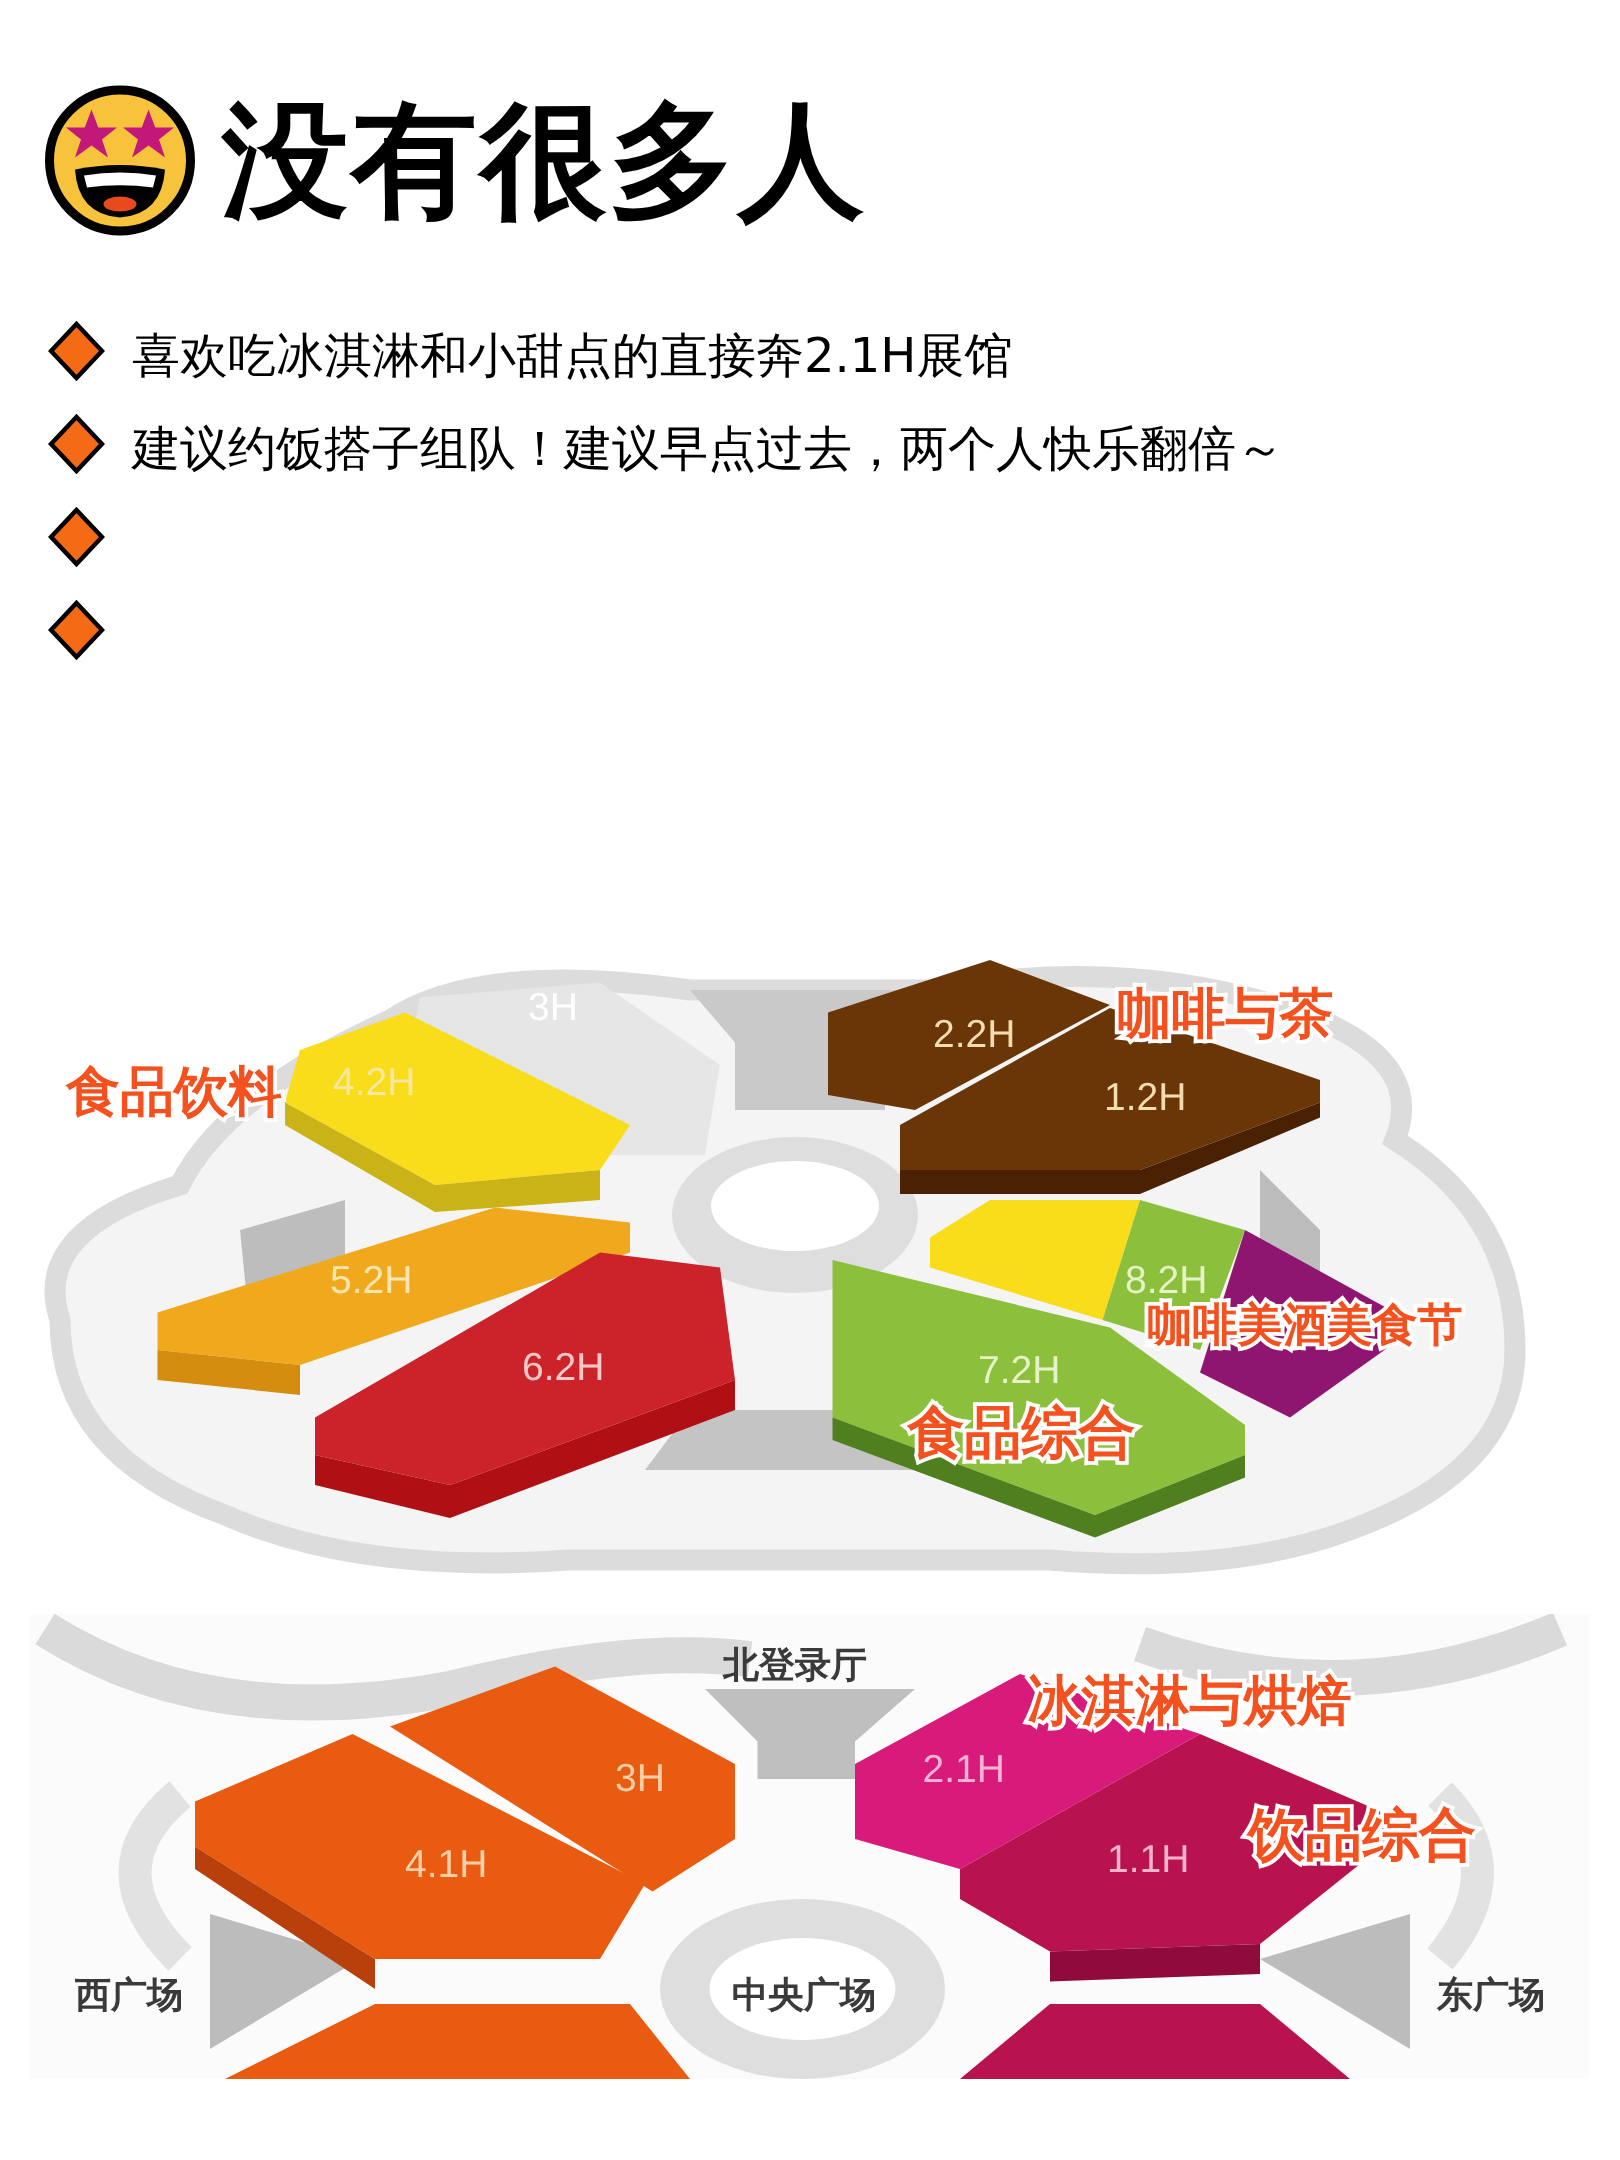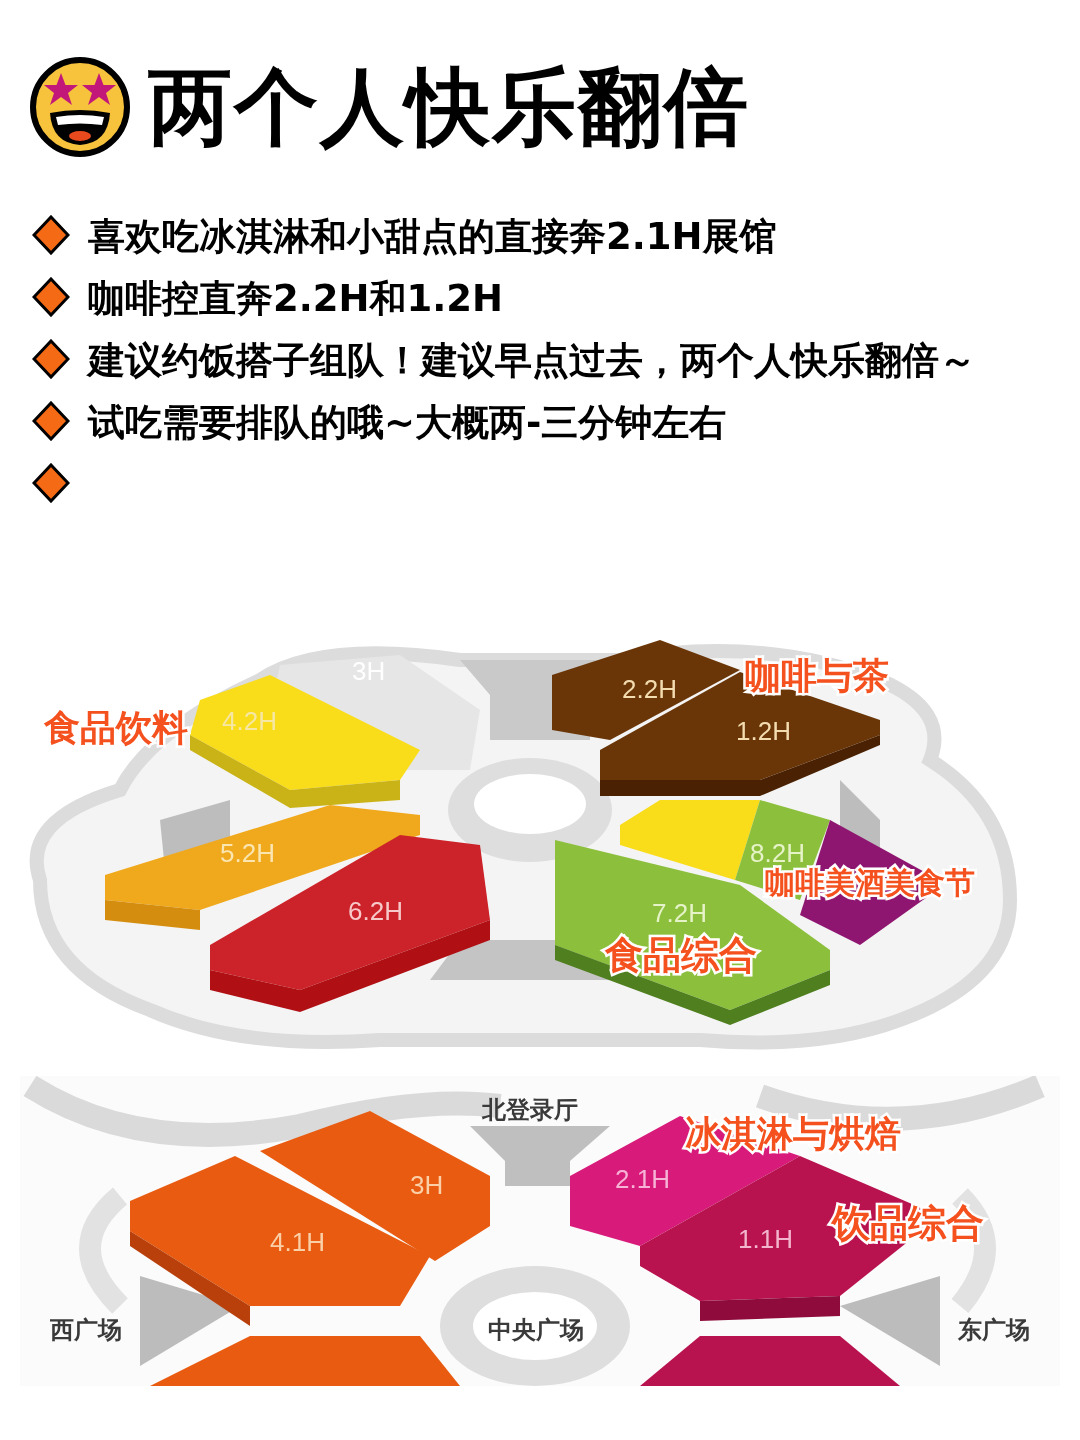--- a/index.html
+++ b/index.html
@@ -17,21 +17,21 @@
   .emoji { width: 104px; height: 104px; }
   .title {
     margin-left: 16px;
     font-size: 84px; font-weight: bold; letter-spacing: 2px;
     line-height: 110px; white-space: nowrap;
   }
   .bullets {
     position: absolute; left: 26px; top: 206px; width: 1040px;
   }
   .bullet {
-    font-size: 37px; font-weight: bold; line-height: 62px;
+    font-size: 32px; font-weight: normal; line-height: 62px;
     white-space: normal;
   }
   .bullet .diamond {
     display: inline-block; width: 38px; height: 40px;
     vertical-align: -6px; margin-right: 18px; margin-left: 6px;
   }
   .map { position: absolute; left: 0; width: 1080px; overflow: hidden; }
   .map1 { top: 620px; height: 436px; }
   .map2 { top: 1076px; height: 310px; }
   .map svg { display: block; }
@@ -47,43 +47,38 @@
 
 <div class="title-row">
   <svg class="emoji" viewBox="0 0 104 104">
     <circle cx="52" cy="52" r="47" fill="#f7c23c" stroke="#000" stroke-width="6"></circle>
     <polygon points="33,18 37.5,30 50,30 40,38 44,50 33,42 22,50 26,38 16,30 28.5,30" fill="#c2187a"></polygon>
     <polygon points="71,18 75.5,30 88,30 78,38 82,50 71,42 60,50 64,38 54,30 66.5,30" fill="#c2187a"></polygon>
     <path d="M22 58 Q52 52 82 58 Q80 88 52 90 Q24 88 22 58 Z" fill="#000"></path>
     <path d="M28 62 Q52 58 76 62 L74 70 Q52 67 30 70 Z" fill="#fff"></path>
     <ellipse cx="52" cy="81" rx="11" ry="5" fill="#e8491d"></ellipse>
   </svg>
-  <div class="title">两个人快乐翻倍</div>
+  <div class="title">没有很多人</div>
 </div>
 
 <div class="bullets">
   <div class="bullet">
     <svg class="diamond" viewBox="0 0 38 40">
         <polygon points="19,2 36,20 19,38 2,20" fill="#f56a14" stroke="#000" stroke-width="3"></polygon>
       </svg><span>喜欢吃冰淇淋和小甜点的直接奔2.1H展馆</span>
   </div>
   <div class="bullet">
     <svg class="diamond" viewBox="0 0 38 40">
         <polygon points="19,2 36,20 19,38 2,20" fill="#f56a14" stroke="#000" stroke-width="3"></polygon>
-      </svg><span>咖啡控直奔2.2H和1.2H</span>
-  </div>
-  <div class="bullet">
-    <svg class="diamond" viewBox="0 0 38 40">
-        <polygon points="19,2 36,20 19,38 2,20" fill="#f56a14" stroke="#000" stroke-width="3"></polygon>
       </svg><span>建议约饭搭子组队！建议早点过去，两个人快乐翻倍～</span>
   </div>
   <div class="bullet">
     <svg class="diamond" viewBox="0 0 38 40">
         <polygon points="19,2 36,20 19,38 2,20" fill="#f56a14" stroke="#000" stroke-width="3"></polygon>
-      </svg><span>试吃需要排队的哦~大概两-三分钟左右</span>
+      </svg>
   </div>
   <div class="bullet">
     <svg class="diamond" viewBox="0 0 38 40">
         <polygon points="19,2 36,20 19,38 2,20" fill="#f56a14" stroke="#000" stroke-width="3"></polygon>
       </svg>
   </div>
 </div>
 
 <div class="map map1">
   <svg width="1080" height="436" viewBox="0 0 1080 436">

